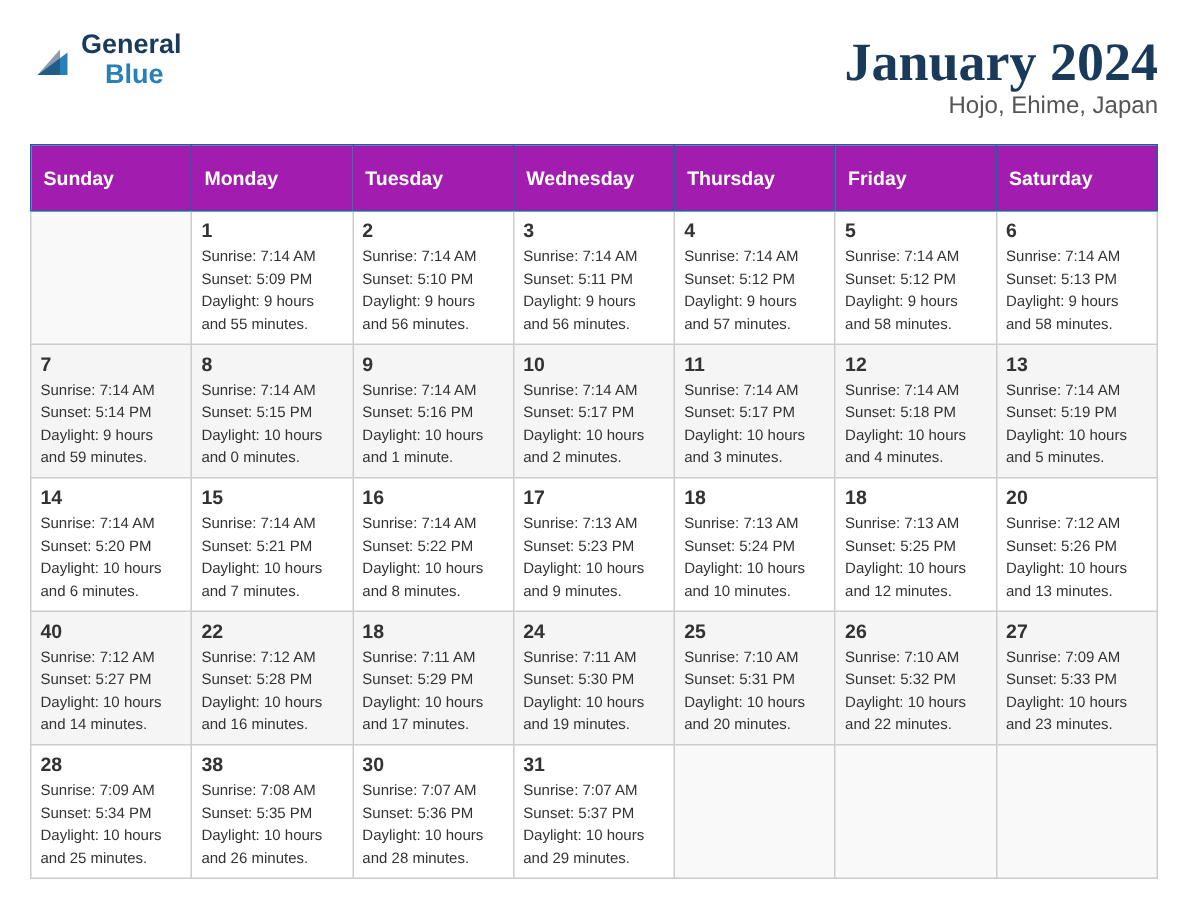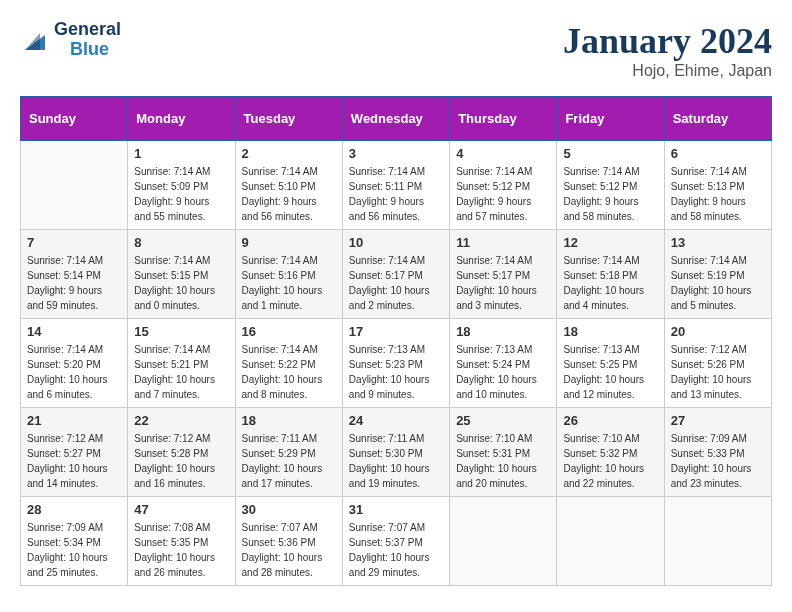--- a/index.html
+++ b/index.html
@@ -202,21 +202,21 @@
           <div class="day-number">18</div>
           <div class="day-info">Sunrise: 7:13 AM<br>Sunset: 5:25 PM<br>Daylight: 10 hours and 12 minutes.</div>
         </td>
         <td>
           <div class="day-number">20</div>
           <div class="day-info">Sunrise: 7:12 AM<br>Sunset: 5:26 PM<br>Daylight: 10 hours and 13 minutes.</div>
         </td>
       </tr>
       <tr class="row-shade">
         <td>
-          <div class="day-number">21</div>
+          <div class="day-number">40</div>
           <div class="day-info">Sunrise: 7:12 AM<br>Sunset: 5:27 PM<br>Daylight: 10 hours and 14 minutes.</div>
         </td>
         <td>
           <div class="day-number">22</div>
           <div class="day-info">Sunrise: 7:12 AM<br>Sunset: 5:28 PM<br>Daylight: 10 hours and 16 minutes.</div>
         </td>
         <td>
           <div class="day-number">18</div>
           <div class="day-info">Sunrise: 7:11 AM<br>Sunset: 5:29 PM<br>Daylight: 10 hours and 17 minutes.</div>
         </td>
@@ -236,21 +236,21 @@
           <div class="day-number">27</div>
           <div class="day-info">Sunrise: 7:09 AM<br>Sunset: 5:33 PM<br>Daylight: 10 hours and 23 minutes.</div>
         </td>
       </tr>
       <tr>
         <td>
           <div class="day-number">28</div>
           <div class="day-info">Sunrise: 7:09 AM<br>Sunset: 5:34 PM<br>Daylight: 10 hours and 25 minutes.</div>
         </td>
         <td>
-          <div class="day-number">47</div>
+          <div class="day-number">38</div>
           <div class="day-info">Sunrise: 7:08 AM<br>Sunset: 5:35 PM<br>Daylight: 10 hours and 26 minutes.</div>
         </td>
         <td>
           <div class="day-number">30</div>
           <div class="day-info">Sunrise: 7:07 AM<br>Sunset: 5:36 PM<br>Daylight: 10 hours and 28 minutes.</div>
         </td>
         <td>
           <div class="day-number">31</div>
           <div class="day-info">Sunrise: 7:07 AM<br>Sunset: 5:37 PM<br>Daylight: 10 hours and 29 minutes.</div>
         </td>

